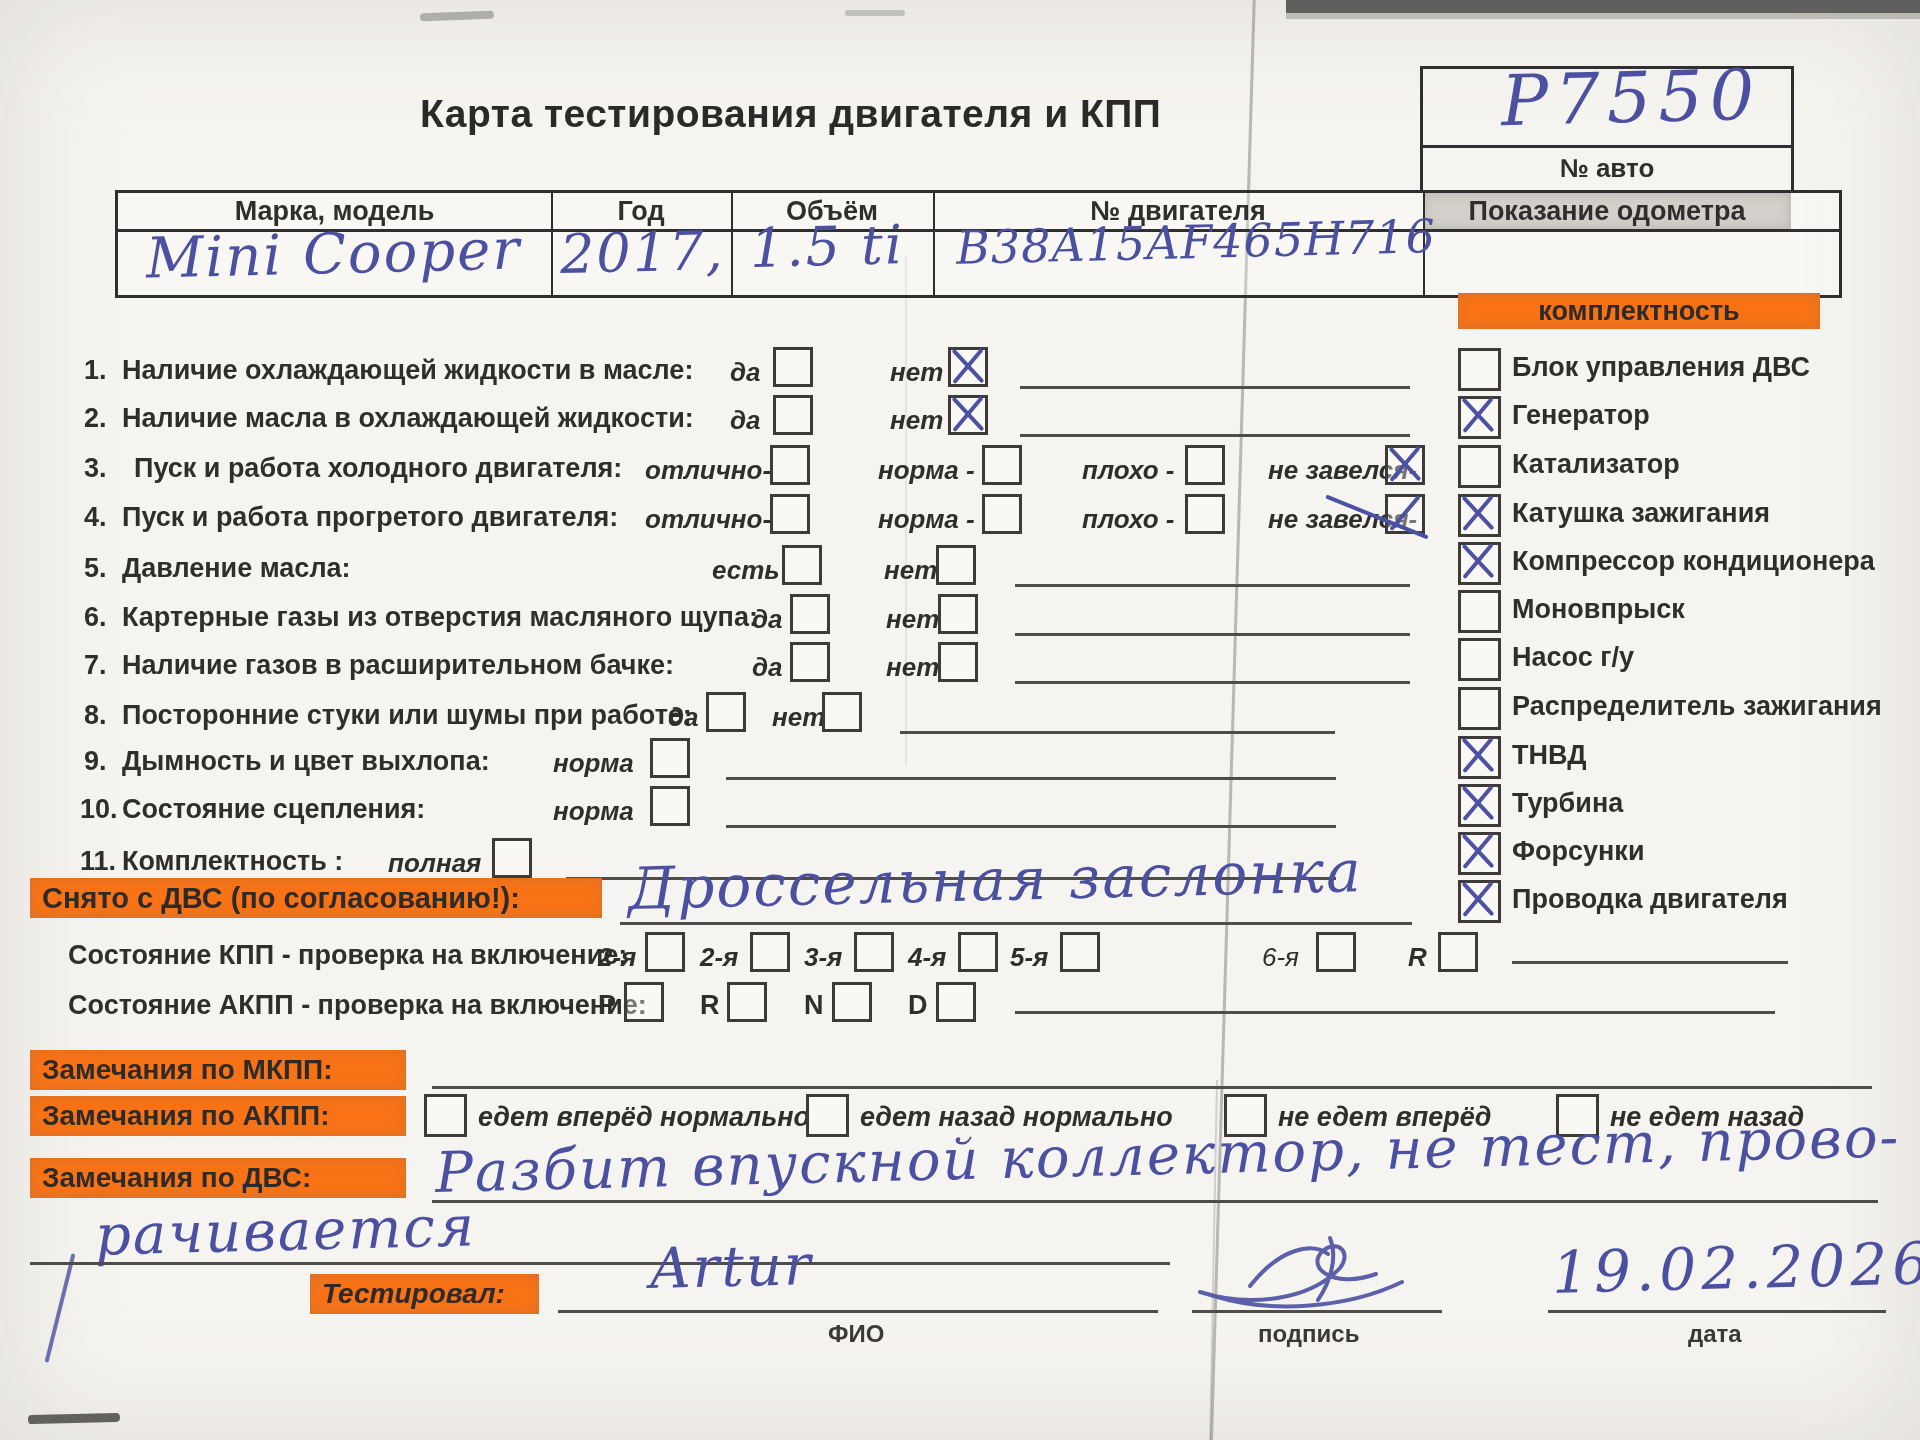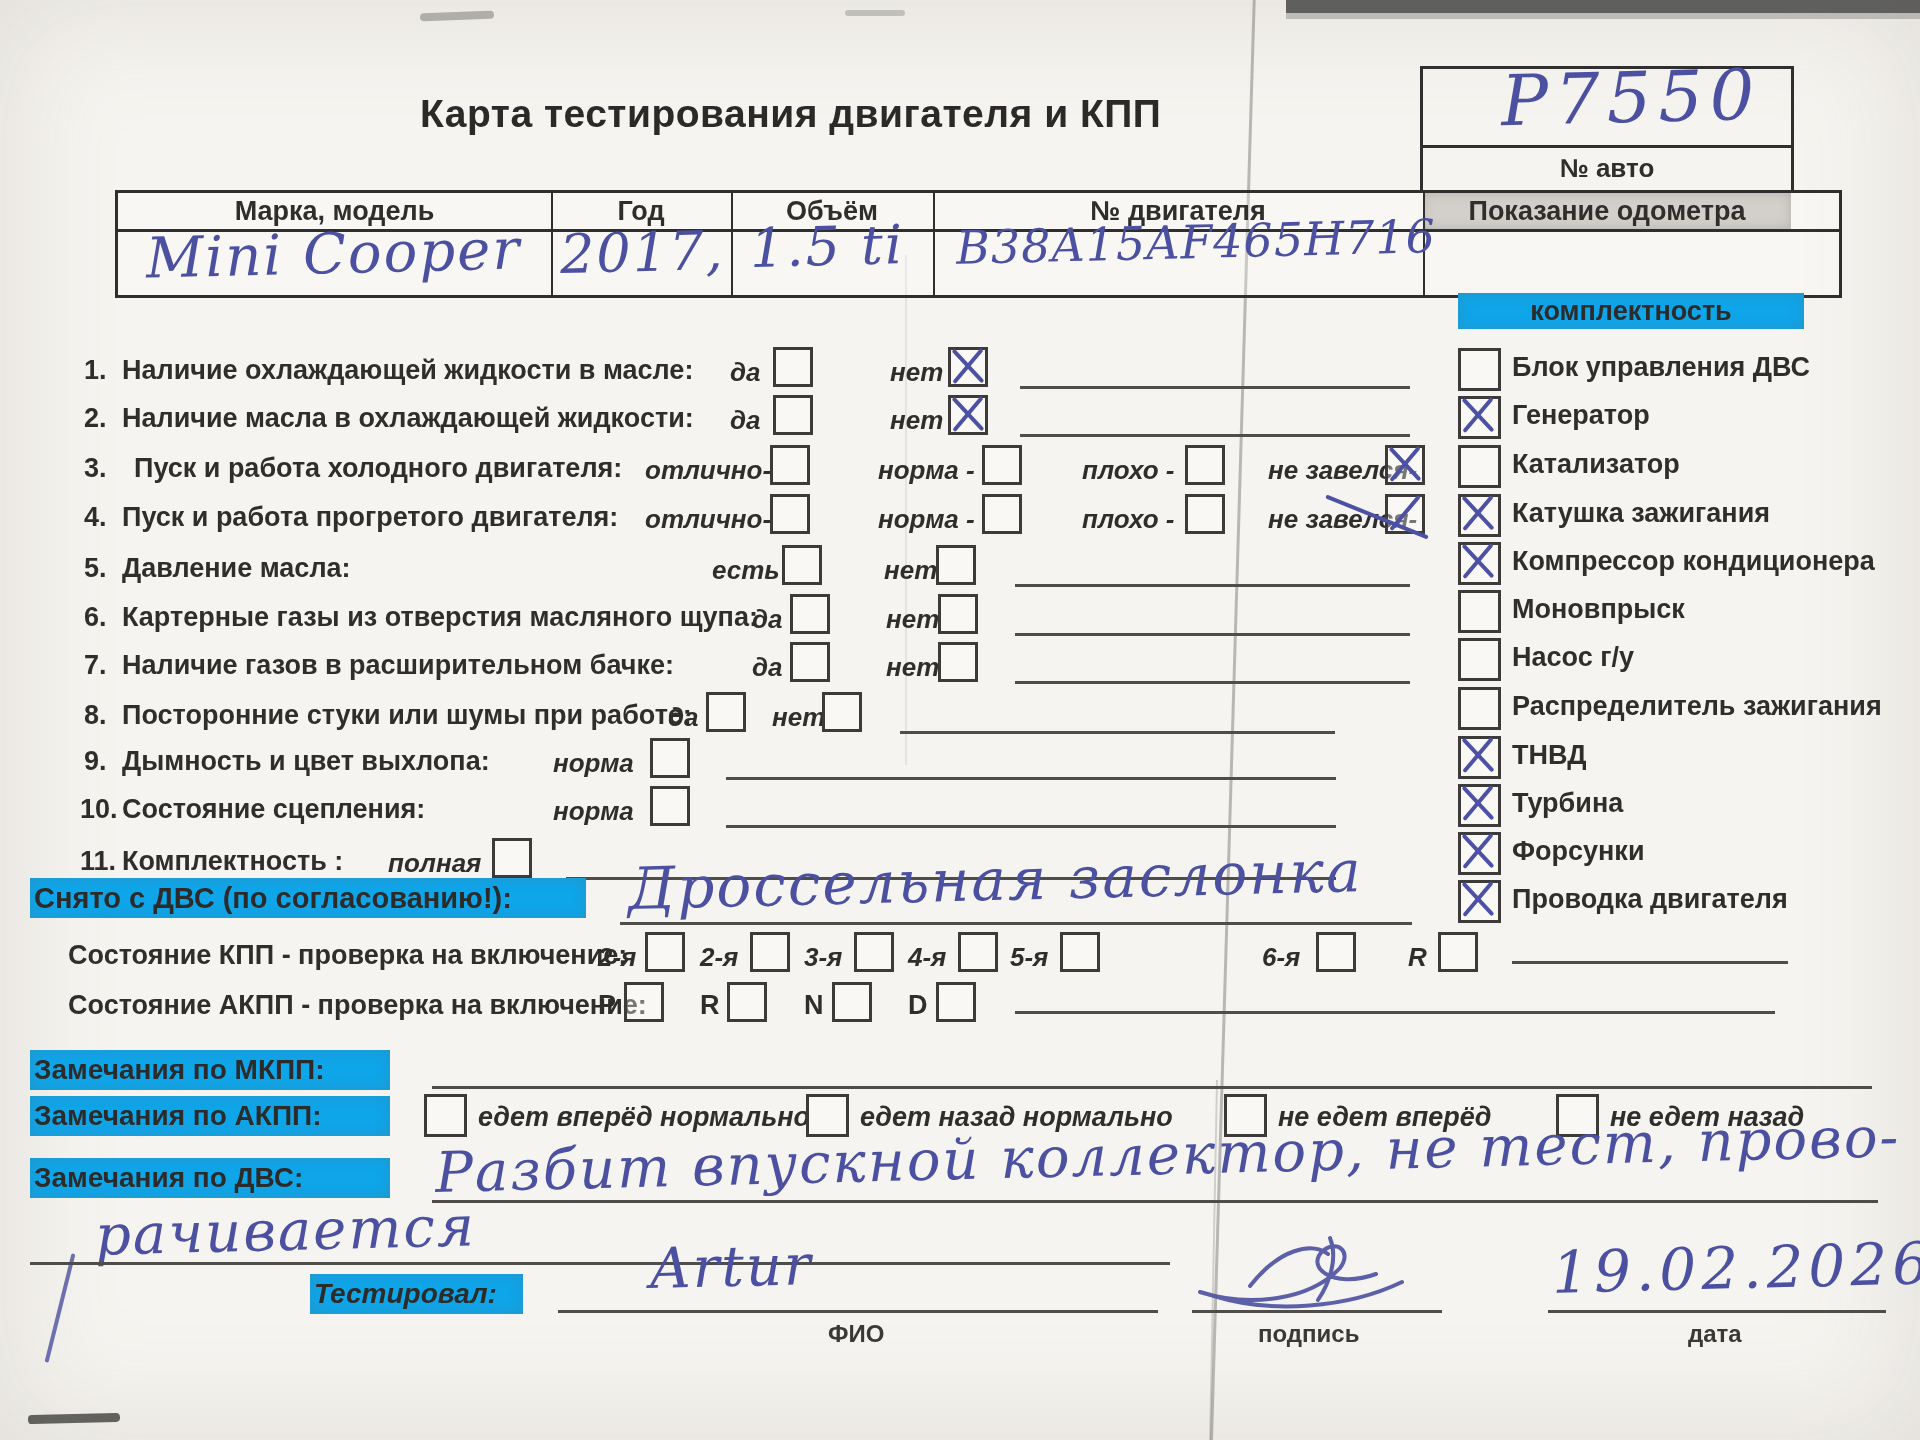--- a/index.html
+++ b/index.html
@@ -4,21 +4,21 @@
 <style>
   html,body{margin:0;padding:0;background:#dcdad6;}
   .page{position:relative;width:1920px;height:1440px;background:#f6f4f0;overflow:hidden;
         font-family:"Liberation Sans",sans-serif;color:#2f2e2c;
         box-shadow:inset 0 0 120px rgba(120,115,105,.18);}
   
   .lbl{position:absolute;font-weight:700;font-size:27px;color:#2f2e2c;white-space:nowrap;}
   .opt{position:absolute;font-style:italic;font-weight:600;font-size:26px;color:#2f2e2c;white-space:nowrap;}
   .cap{position:absolute;font-weight:700;font-size:24px;color:#3a3936;}
   
-  .gbar{position:absolute;background:#0ea5e9;display:flex;align-items:center;padding:0 4px;
+  .gbar{position:absolute;background:#f97316;display:flex;align-items:center;padding:0 12px;
         font-weight:700;font-size:28px;color:#2c2b29;white-space:nowrap;
         box-shadow:inset 0 0 14px rgba(110,105,98,.25);}
   
   .cb{position:absolute;width:34px;height:34px;border:3px solid #3c3b39;background:rgba(255,255,255,.35);}
   .cb.big{width:37px;height:37px;}
   .cb.checked::before,.cb.checked::after{content:"";position:absolute;left:-5px;top:14px;width:44px;height:4px;
         background:#4c51a3;border-radius:3px;}
   .cb.checked::before{transform:rotate(47deg);}
   .cb.checked::after{transform:rotate(-50deg);}
   .cb.checked.long::before{left:-66px;width:110px;transform:rotate(22deg);top:18px;}
@@ -252,21 +252,21 @@
     <span class="opt" style="left:598px;top:942px;font-weight:700;">2-я</span>
     <span class="cb" style="left:645px;top:932px;"></span>
     <span class="opt" style="left:700px;top:942px;font-weight:700;">2-я</span>
     <span class="cb" style="left:750px;top:932px;"></span>
     <span class="opt" style="left:804px;top:942px;font-weight:700;">3-я</span>
     <span class="cb" style="left:854px;top:932px;"></span>
     <span class="opt" style="left:908px;top:942px;font-weight:700;">4-я</span>
     <span class="cb" style="left:958px;top:932px;"></span>
     <span class="opt" style="left:1010px;top:942px;font-weight:700;">5-я</span>
     <span class="cb" style="left:1060px;top:932px;"></span>
-    <span class="opt" style="left:1262px;top:942px;font-weight:700;">6-я</span>
+    <span class="opt" style="left:1262px;top:942px;font-weight:400;">6-я</span>
     <span class="cb" style="left:1316px;top:932px;"></span>
     <span class="opt" style="left:1408px;top:942px;font-weight:700;">R</span>
     <span class="cb" style="left:1438px;top:932px;"></span>
     <span class="ln" style="left:1512px;top:961px;width:276px;"></span>
   </div>
 
   <div>
     <span class="lbl" style="left:68px;top:990px;">Состояние АКПП - проверка на включение:</span>
     <span class="lbl" style="left:598px;top:990px;">P</span>
     <span class="cb" style="left:624px;top:982px;"></span>

